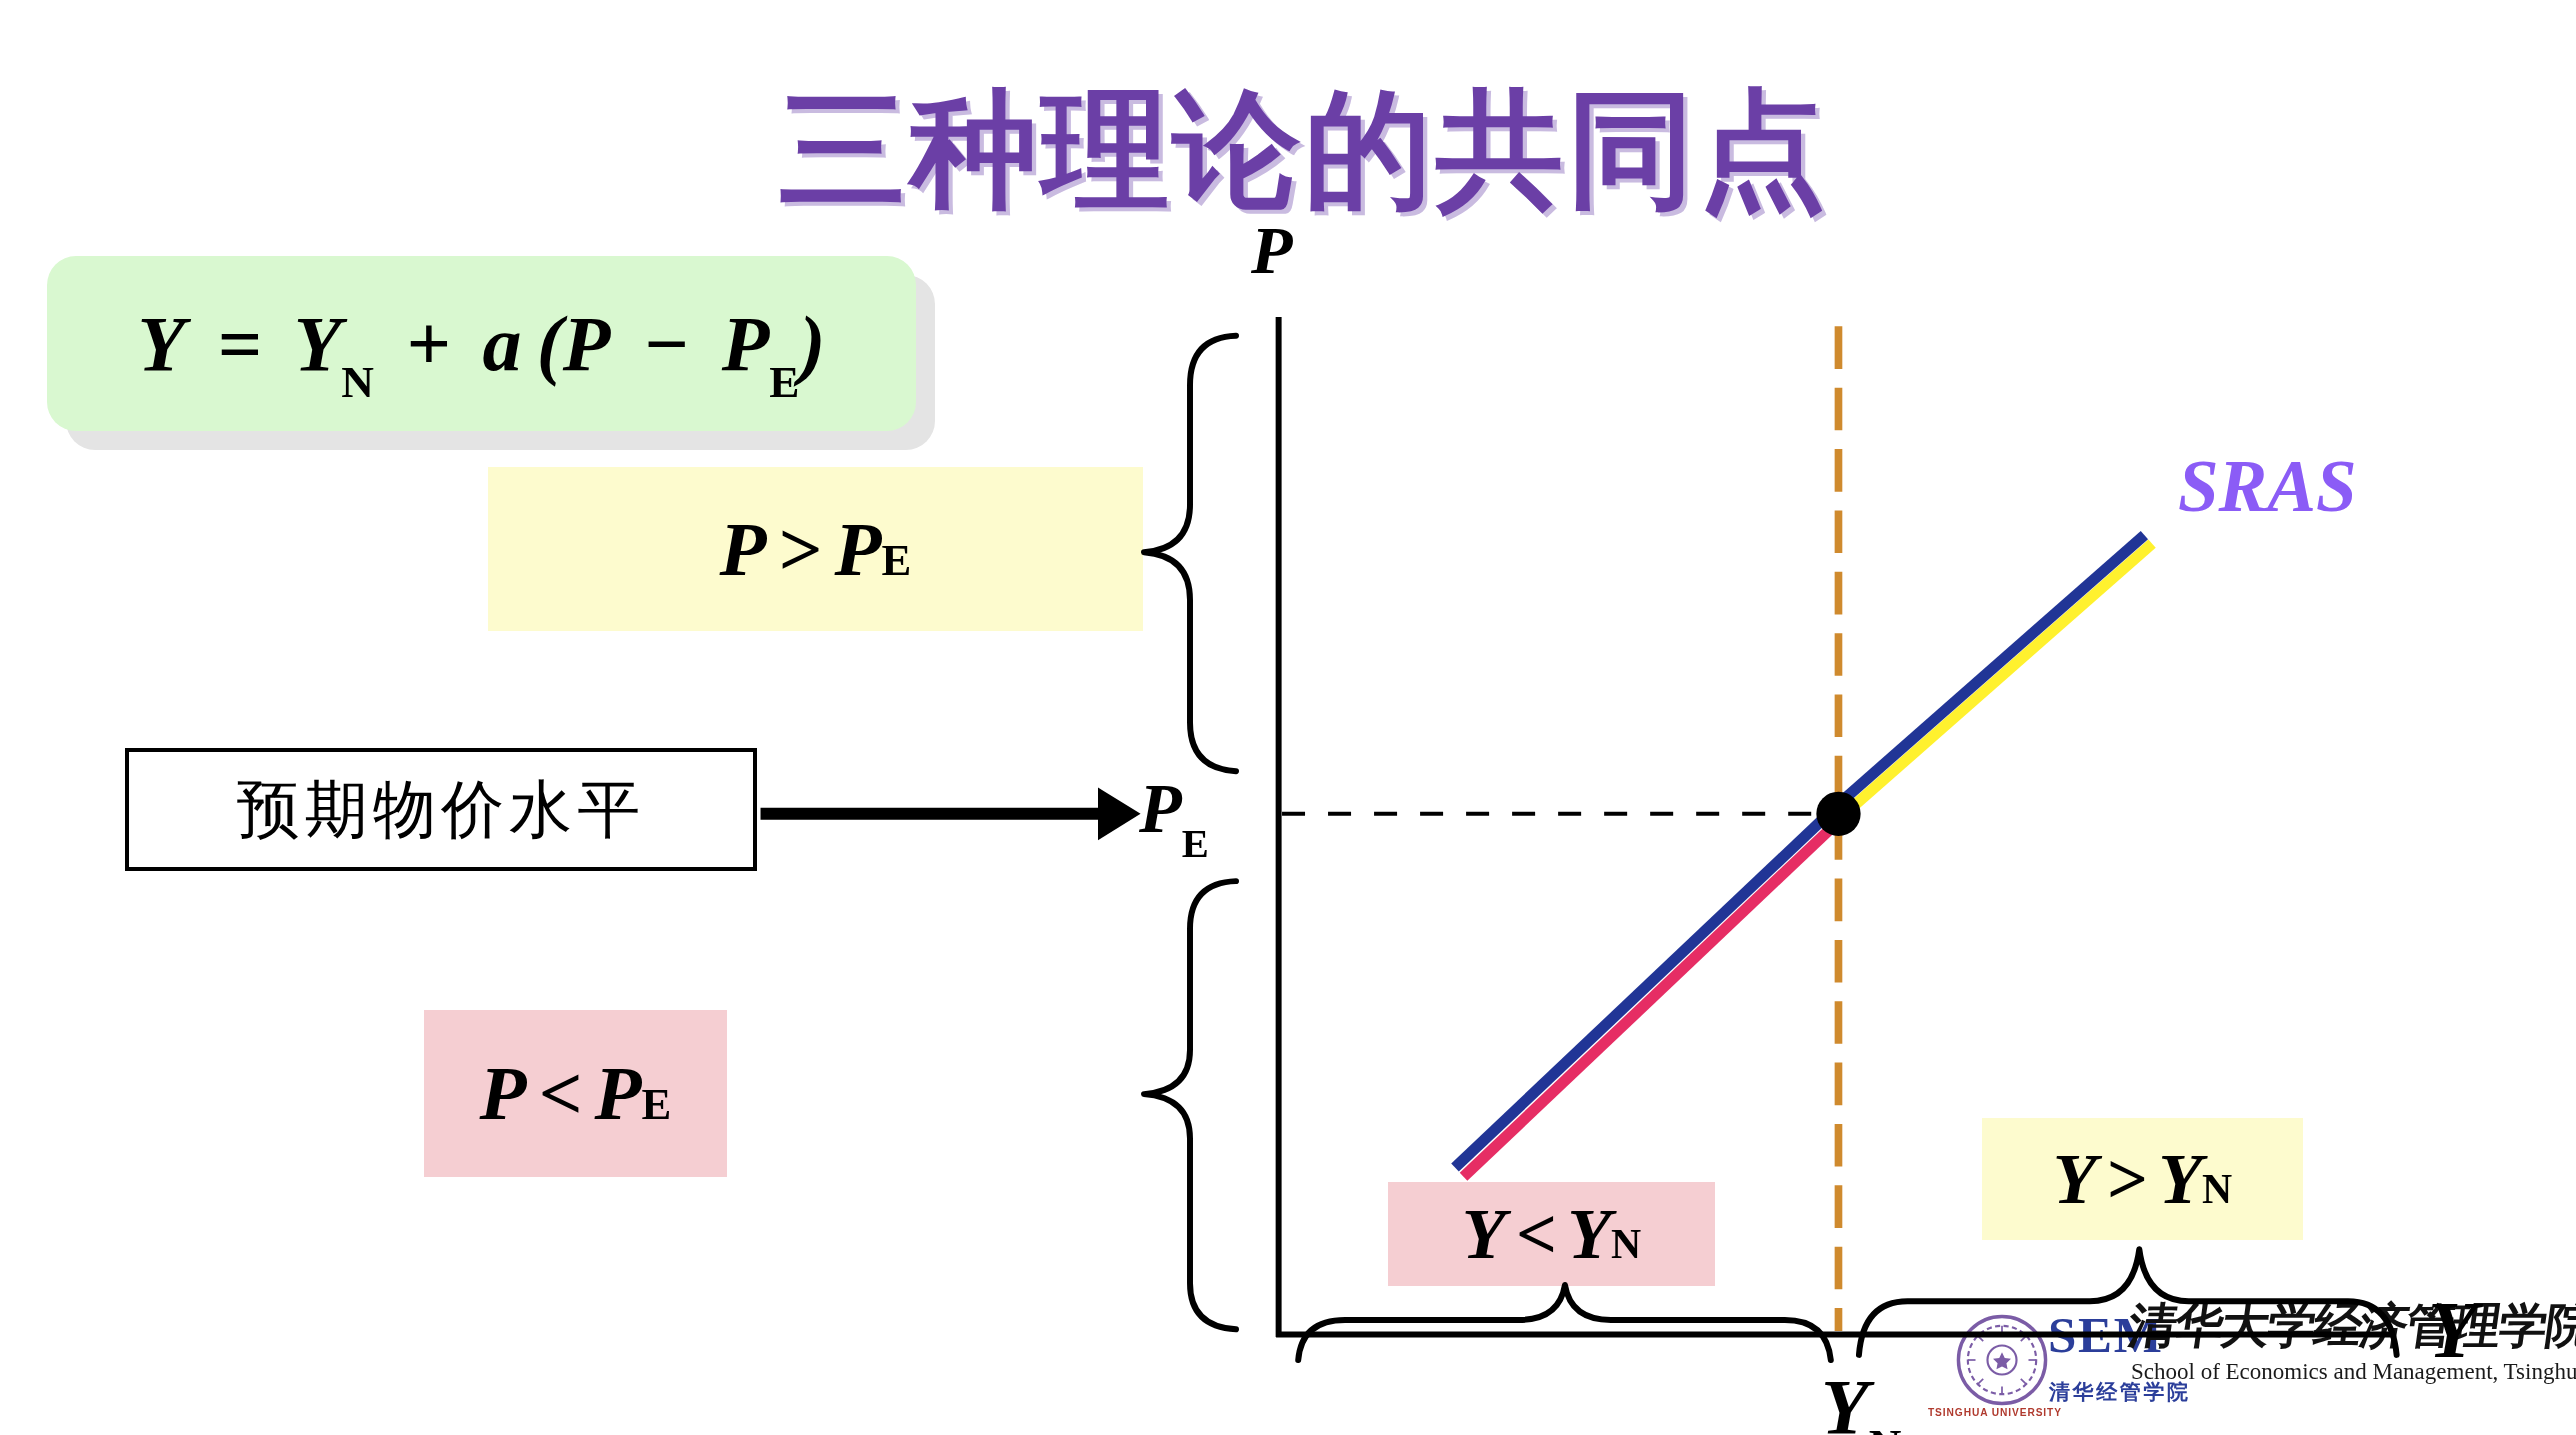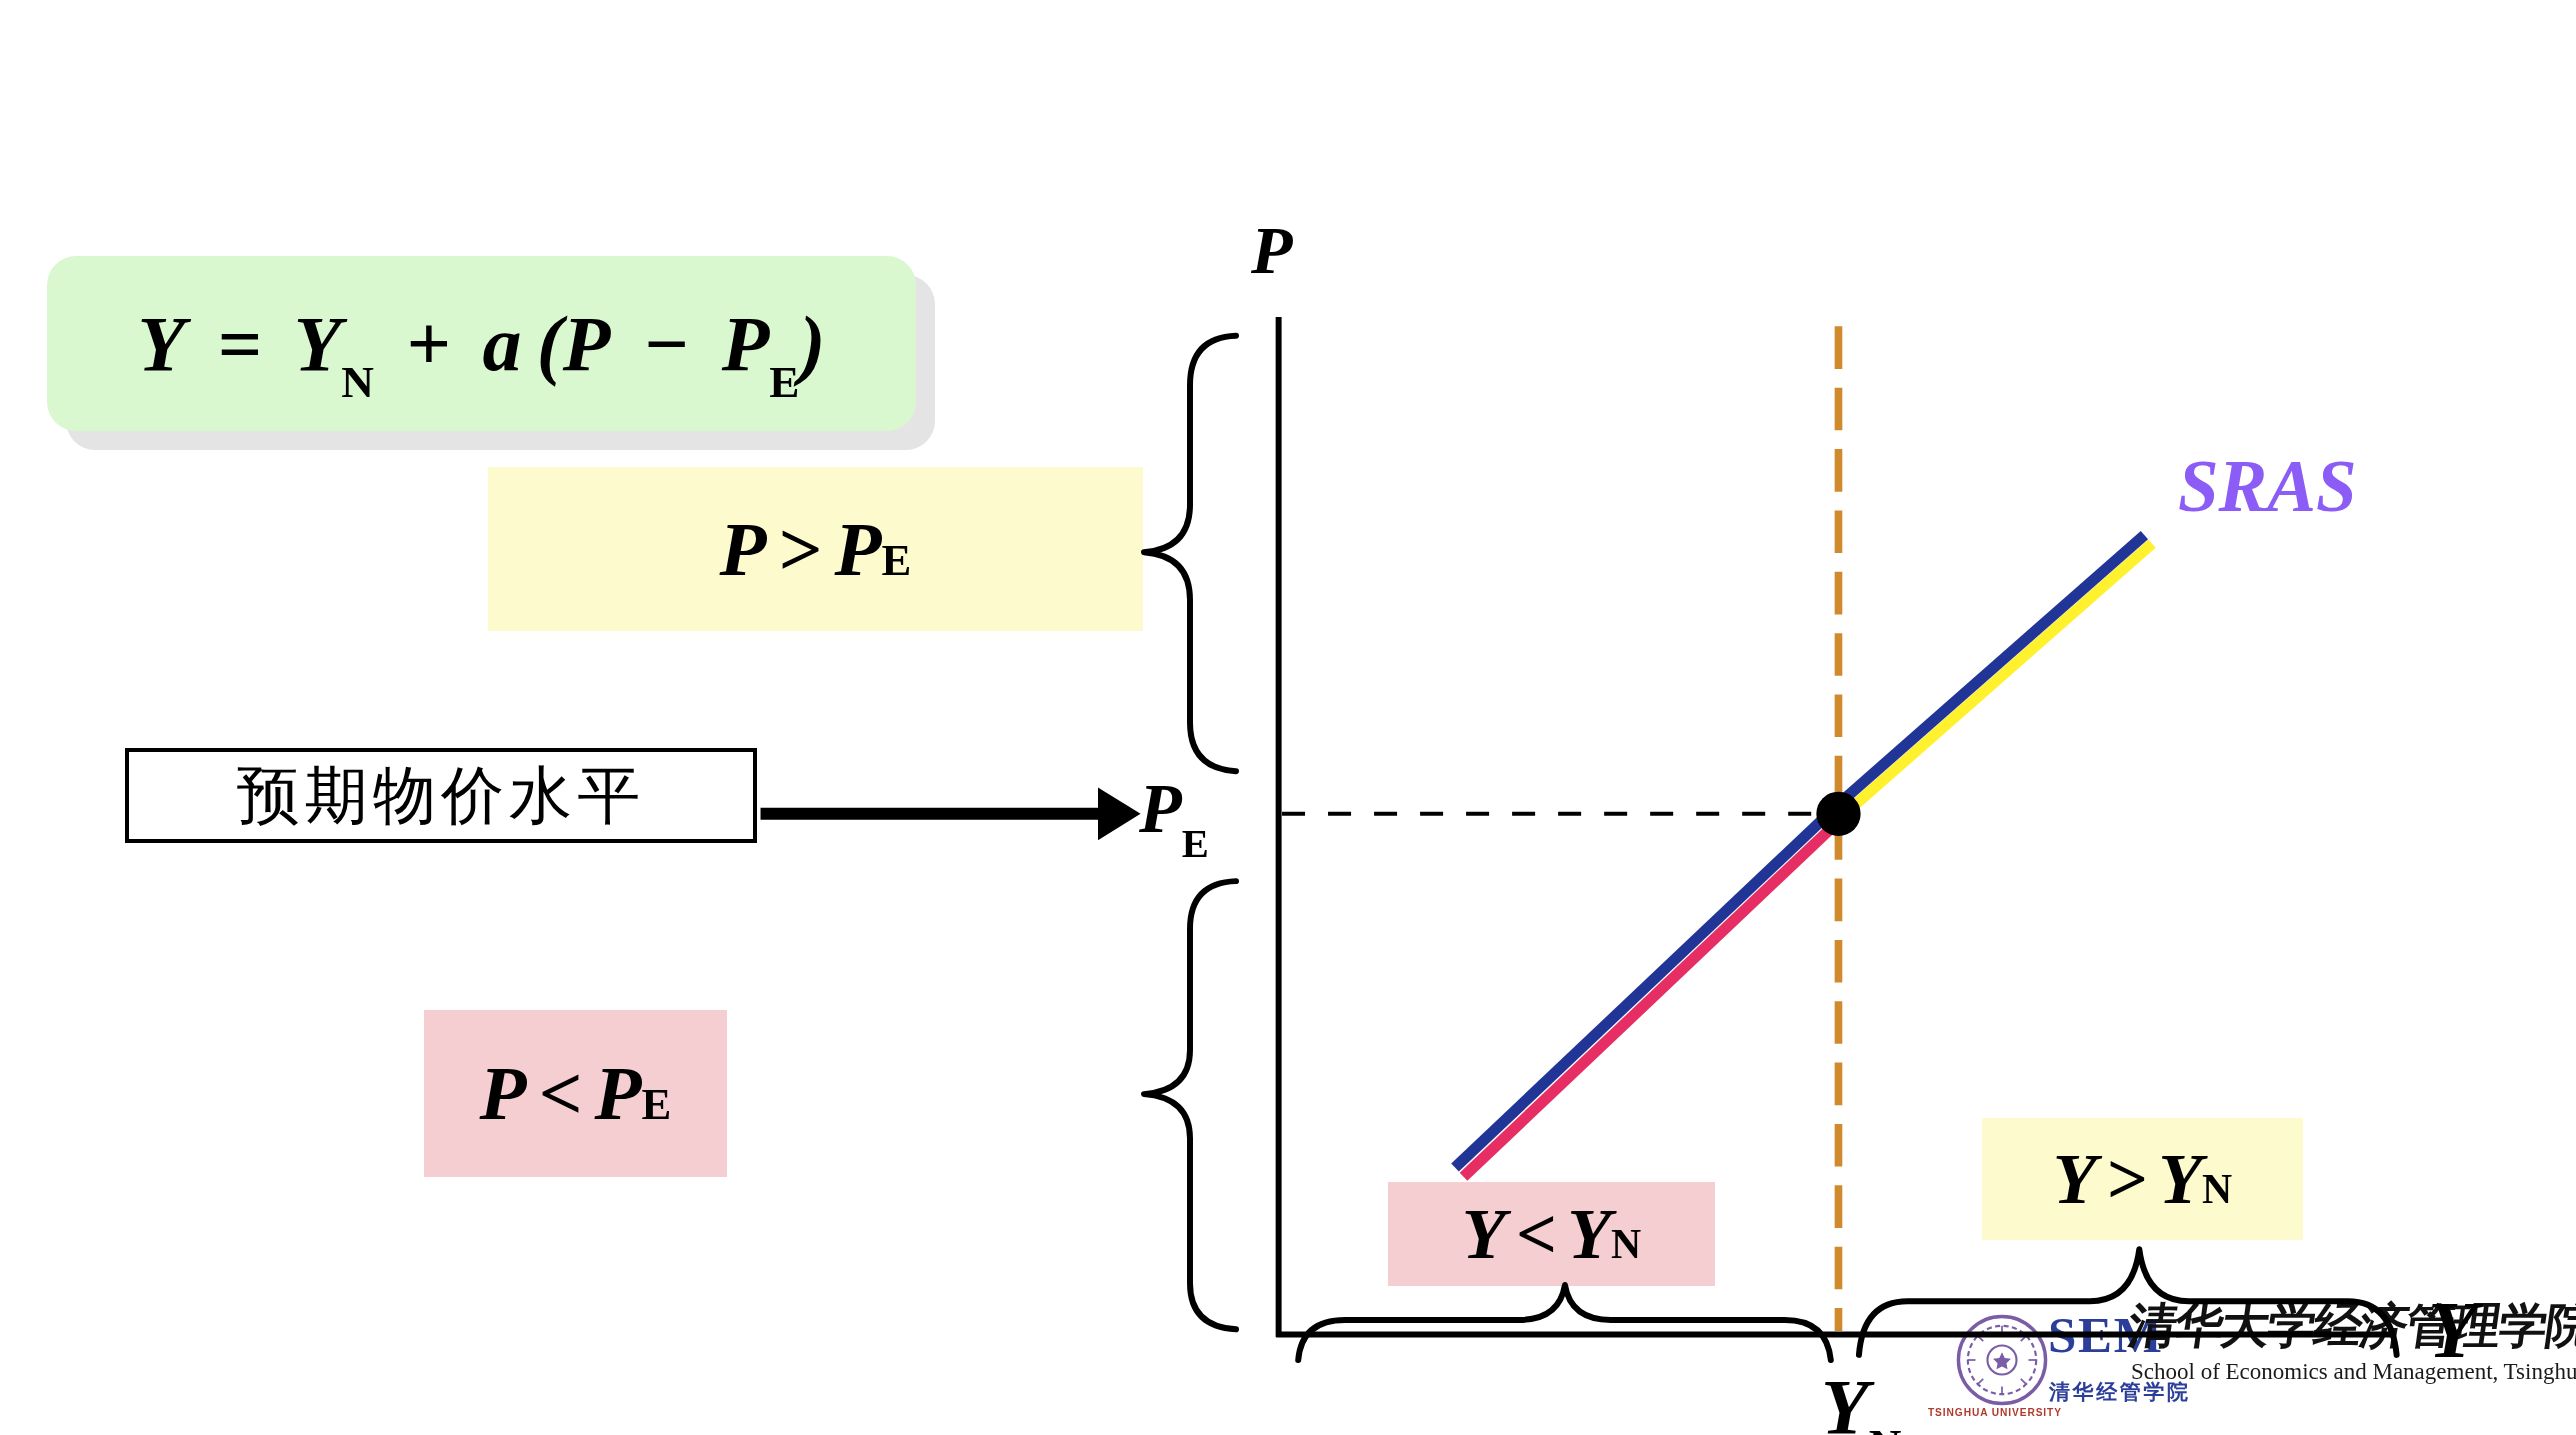--- a/index.html
+++ b/index.html
@@ -14,21 +14,21 @@
   .greenbox{left:47px;top:256px;width:869px;height:175px;background:#d9f8d0;
             box-shadow:19px 19px 0 #e4e4e4;display:flex;align-items:center;justify-content:center;border-radius:29px;}
   .greenbox .fx{font-size:78px;white-space:nowrap;}
   .fx .gap{display:inline-block;width:32px;}
   .fx .sgap{display:inline-block;width:15.3px;}
   .condbox{display:flex;align-items:center;justify-content:center;white-space:nowrap;}
   .yellow1{left:488px;top:467px;width:655px;height:164px;background:#fdfbce;font-size:77px;}
   .pink1{left:424px;top:1010px;width:303px;height:167px;background:#f5ced2;font-size:77px;}
   .pink2{left:1388px;top:1182px;width:327px;height:104px;background:#f5ced2;font-size:72px;}
   .yellow2{left:1982px;top:1118px;width:321px;height:122px;background:#fdfbce;font-size:72px;}
-  .whitebox{left:125px;top:748px;width:632px;height:95px;background:#ffffff;border:4.3px solid #000;
+  .whitebox{left:125px;top:748px;width:632px;height:123px;background:#ffffff;border:4.3px solid #000;
             box-sizing:border-box;display:flex;align-items:center;justify-content:center;
             font-size:63px;color:#000;letter-spacing:5.1px;}
   .axislabel{color:#000;white-space:nowrap;}
   .p-label{left:1251px;top:211px;font-size:68px;}
   .pe-label{left:1139px;top:769px;font-size:70px;}
   .y-label{left:2428px;top:1285px;font-size:80px;}
   .yn-label{left:1821px;top:1362px;font-size:78px;}
   .sras-label{left:2178px;top:445px;font-size:73px;font-style:italic;font-weight:600;color:#8b5cf6;}
   svg.overlay{left:0;top:0;pointer-events:none;}
   
@@ -39,20 +39,21 @@
   .sem-cn{left:2049px;top:1378px;font-size:21px;font-weight:bold;color:#2b3e9a;letter-spacing:2.6px;}
   .callig{left:2129px;top:1294px;font-size:48px;font-weight:bold;color:#111;
           transform:skewX(-8deg);letter-spacing:-1.7px;white-space:nowrap;}
   .school{left:2131px;top:1359px;font-size:23px;color:#1a1a1a;white-space:nowrap;}
 </style>
 </head>
 <body>
 
 <div class="slide">
 
+  <div class="abs title">三种理论的共同点</div>
 
   <div class="abs greenbox">
     <span class="fx mathtext"><span>Y</span><span class="gap"></span><span>=</span><span class="gap"></span><span>Y</span><sub class="mm">N</sub><span class="gap"></span><span>+</span><span class="gap"></span><span>a</span><span class="sgap"></span><span>(</span><span>P</span><span class="gap"></span><span>−</span><span class="gap"></span><span>P</span><sub class="mm">E</sub><span>)</span></span>
   </div>
 
   <div class="abs condbox yellow1 mathtext">
     <span>P</span>
     <span style="font-style:normal;padding:0 12px;">&gt;</span>
     <span>P</span>
     <sub class="mm">E</sub>

